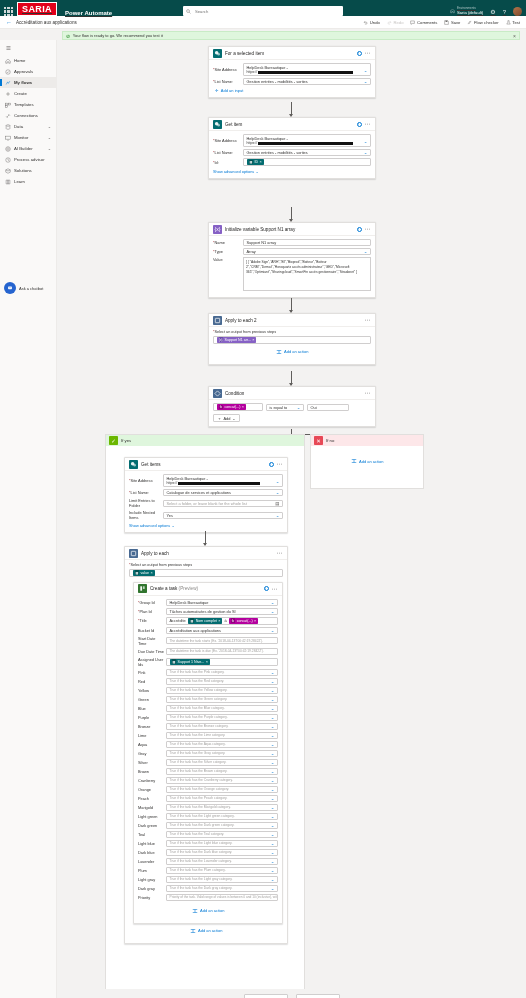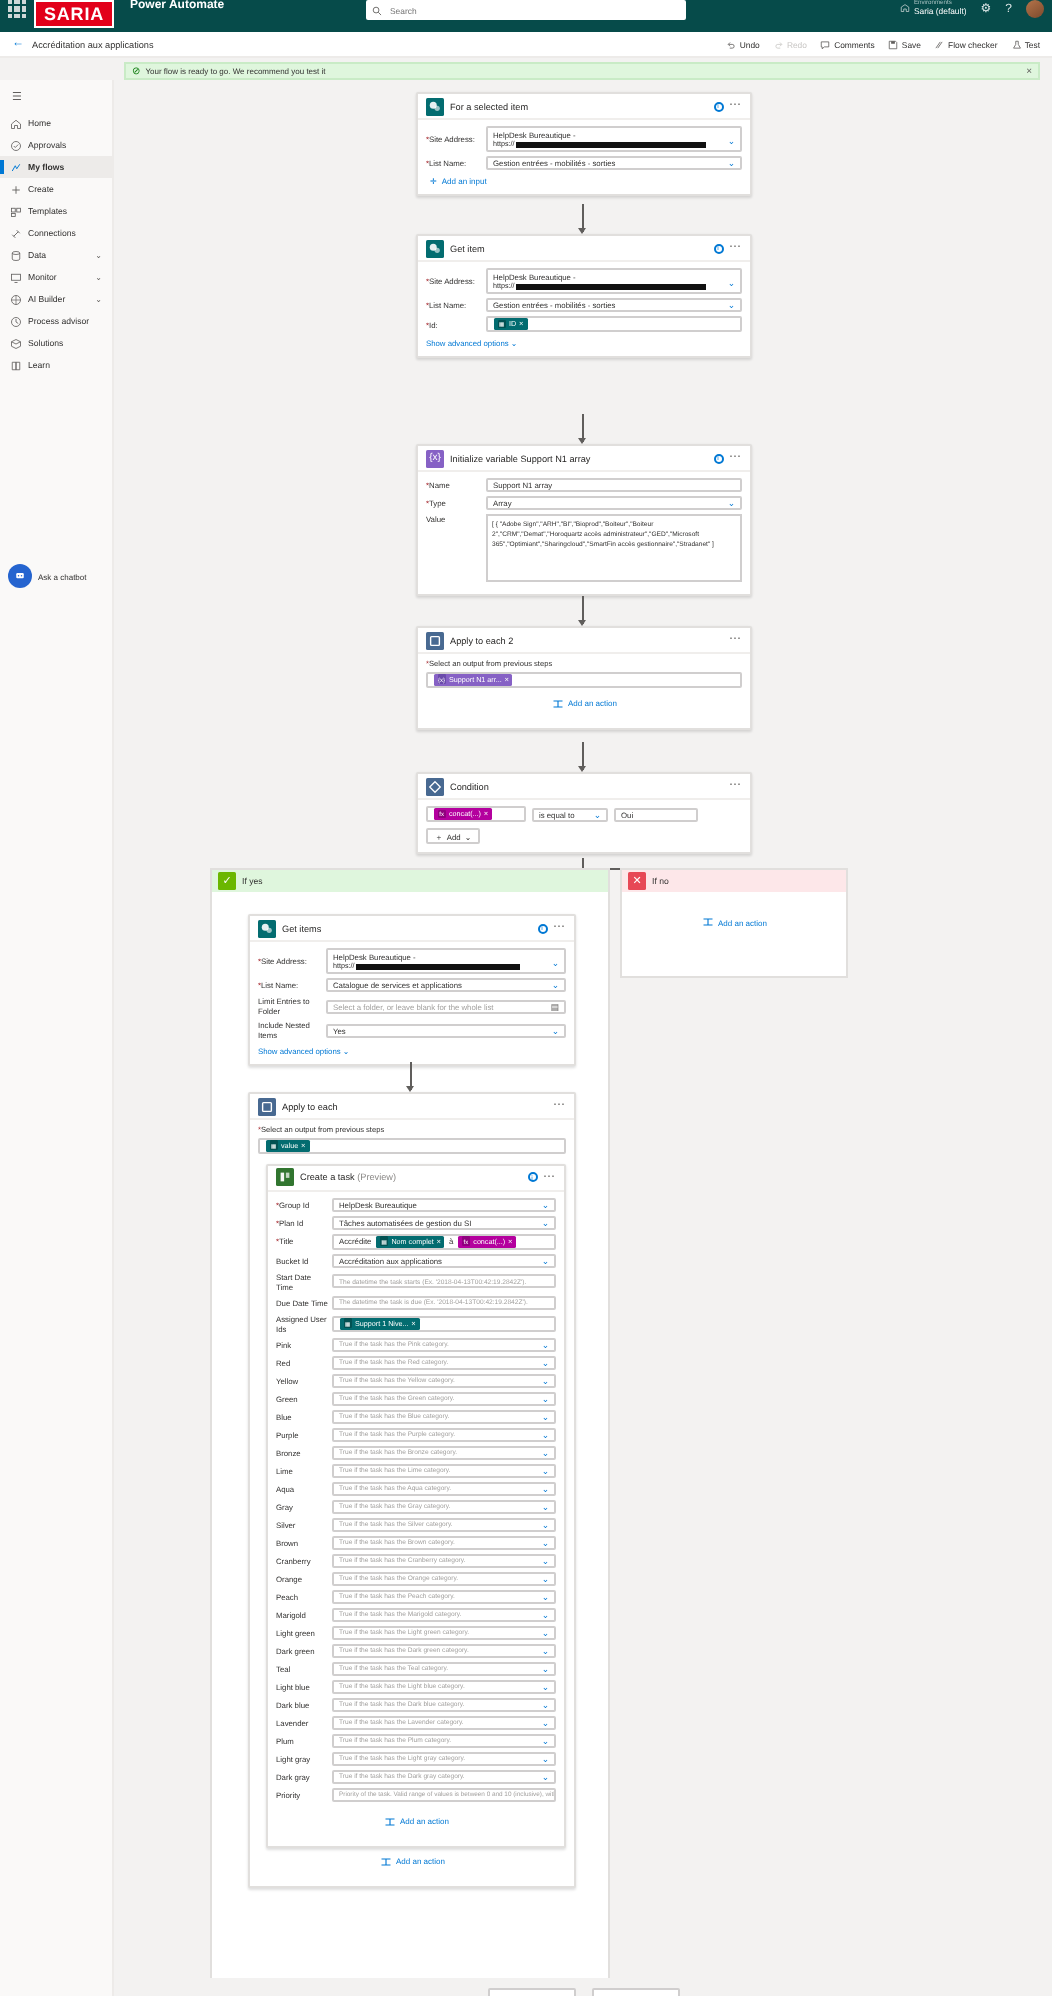--- a/index.html
+++ b/index.html
@@ -8,22 +8,22 @@
     width: 526px; height: 998px;
     background: #f3f2f1;
     font-family: "Liberation Sans", sans-serif;
     font-size: 4.2px;
     color: #323130;
     overflow: hidden;
   }
 
   
   .suitebar {
-    height: 16px; background: #064b4a; display: flex; align-items: flex-start;
-    padding: 0 4px; position: relative;
+    height: 16px; background: #064b4a; display: flex; align-items: flex-end;
+    padding: 0 4px; position: relative; text-decoration: underline;
   }
   .waffle { width: 9px; height: 9px; display:grid; grid-template-columns:repeat(3,1fr);
     grid-template-rows:repeat(3,1fr); gap:1px; margin-right:4px; }
   .waffle i { background:#cfd8d8; display:block; }
   .saria-logo {
     background:#e2001a; color:#fff; font-weight:bold; font-size:9px;
     letter-spacing:.4px; padding:1px 4px; border:1px solid #fff;
     font-family:"Liberation Sans",sans-serif; line-height:10px;
   }
   .suite-app { color:#fff; font-size:6px; font-weight:bold; margin-left:8px; }

